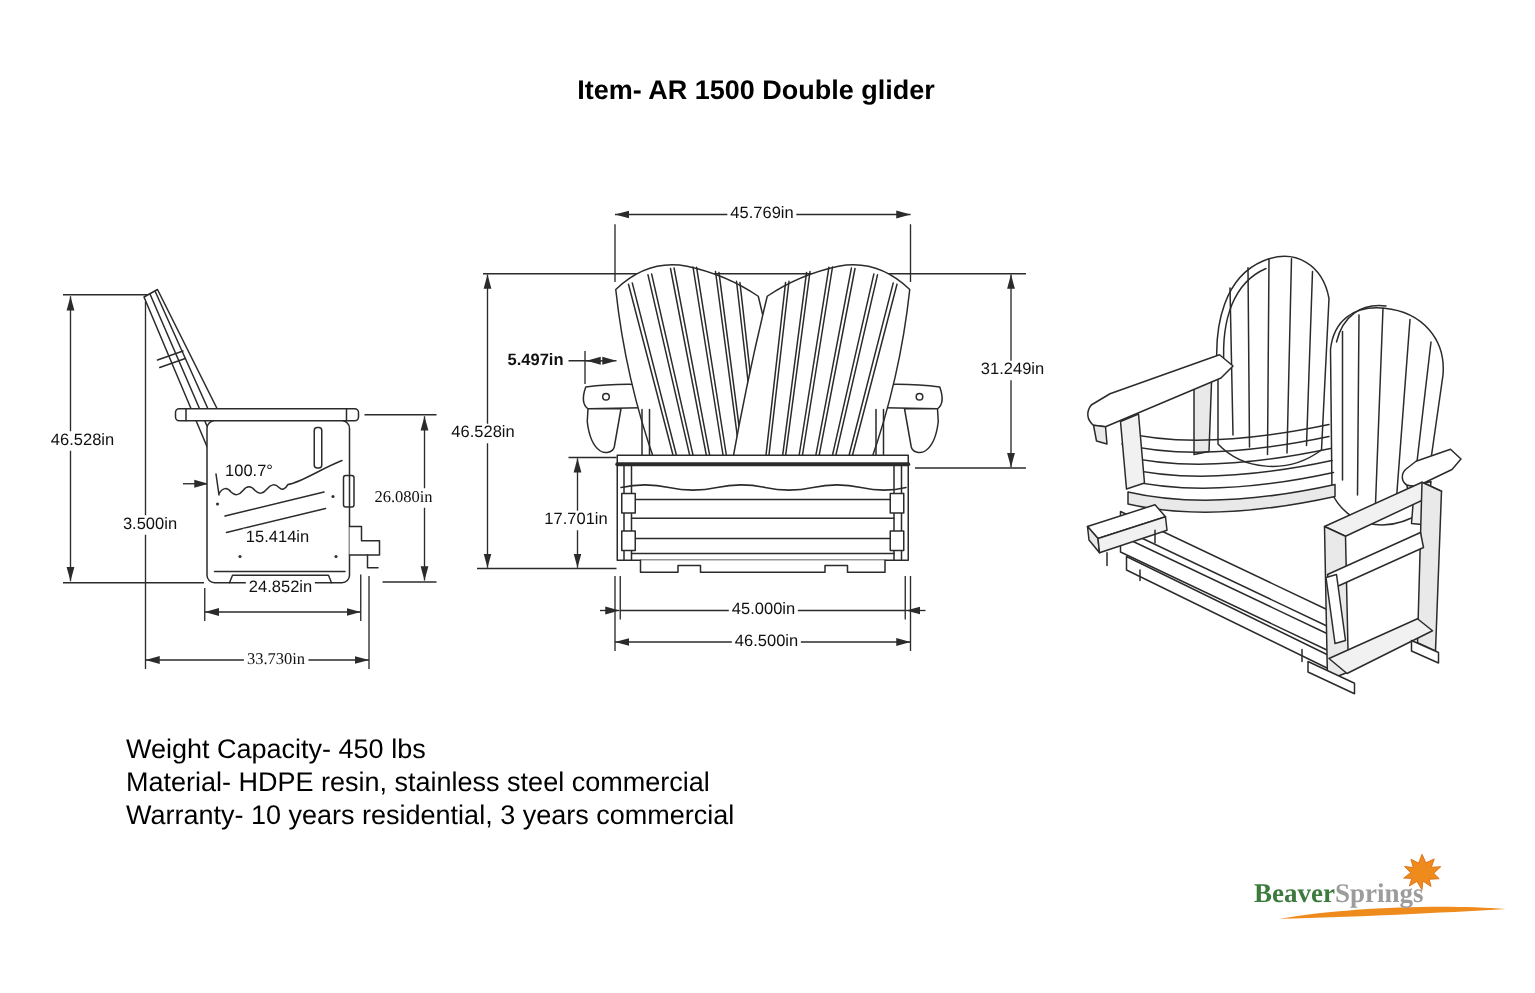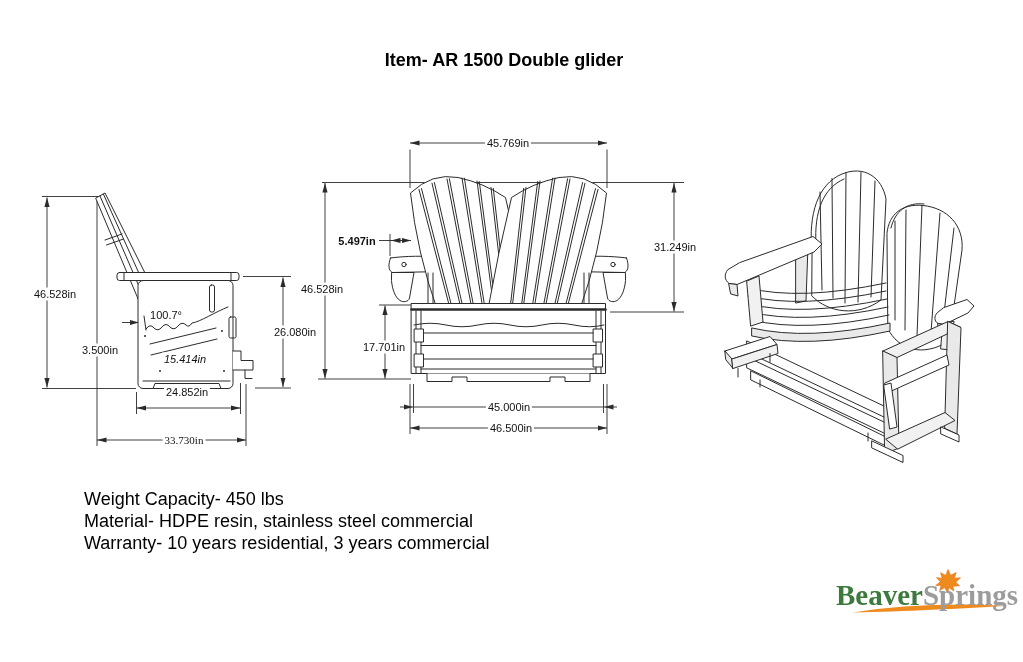--- a/index.html
+++ b/index.html
@@ -37,21 +37,21 @@
     position:absolute;left:84px;top:488px;
     font-size:18px;line-height:22px;color:#000;
   }
   #logo{
     position:absolute;left:836px;top:566px;width:178px;height:64px;
   }
   #logo svg{position:absolute;left:0;top:0;}
   #logo-text{
     position:absolute;left:0;top:15px;
     font-family:"Liberation Serif", serif;
-    font-weight:bold;font-size:29px;line-height:28px;white-space:nowrap;
+    font-weight:bold;font-size:18px;line-height:28px;white-space:nowrap;
   }
   #logo-text .p1{color:var(--logo-green,#3d7a3e);}
   #logo-text .p2{color:var(--logo-gray,#9c9c9c);}
 </style>
 </head>
 <body>
 
 <div id="sheet">
 
   <div id="page-title">Item- AR 1500 Double glider</div>
@@ -210,22 +210,22 @@
       <path class="g2" d="M886,439 L945,412.5 L955,420.5 L898,449 Z"></path>
       <path class="w" d="M872,441 L903,455.5 L903,462.5 L872,448 Z"></path>
       <path class="w" d="M941,427 L959,435 L959,442 L941,434 Z"></path>
       <path class="w" d="M884,385 L891,383 L897,427 L890,429 Z"></path>
     </g>
   </svg>
 
   <span class="dim-label" style="left:55px;top:294px;">46.528in</span>
   <span class="dim-label" style="left:100px;top:322px;margin-top:28px;">3.500in</span>
   <span class="dim-label" style="left:166px;top:295px;margin-top:20px;">100.7°</span>
-  <span class="dim-label" style="left:185px;top:359px;font-style:italic;">15.414in</span>
-  <span class="dim-label" style="left:295px;top:332px;">26.080in</span>
+  <span class="dim-label" style="left:185px;top:359px;">15.414in</span>
+  <span class="dim-label" style="left:269px;top:332px;font-family:Liberation Serif, serif;">26.080in</span>
   <span class="dim-label" style="left:187px;top:392px;">24.852in</span>
   <span class="dim-label" style="left:184px;top:440px;font-family:Liberation Serif, serif;">33.730in</span>
 
   <span class="dim-label" style="left:508px;top:143px;">45.769in</span>
   <span class="dim-label" style="left:357px;top:241px;font-weight:bold;">5.497in</span>
   <span class="dim-label" style="left:675px;top:247px;">31.249in</span>
   <span class="dim-label" style="left:322px;top:289px;">46.528in</span>
   <span class="dim-label" style="left:384px;top:347px;">17.701in</span>
   <span class="dim-label" style="left:509px;top:407px;">45.000in</span>
   <span class="dim-label" style="left:511px;top:428px;">46.500in</span>

